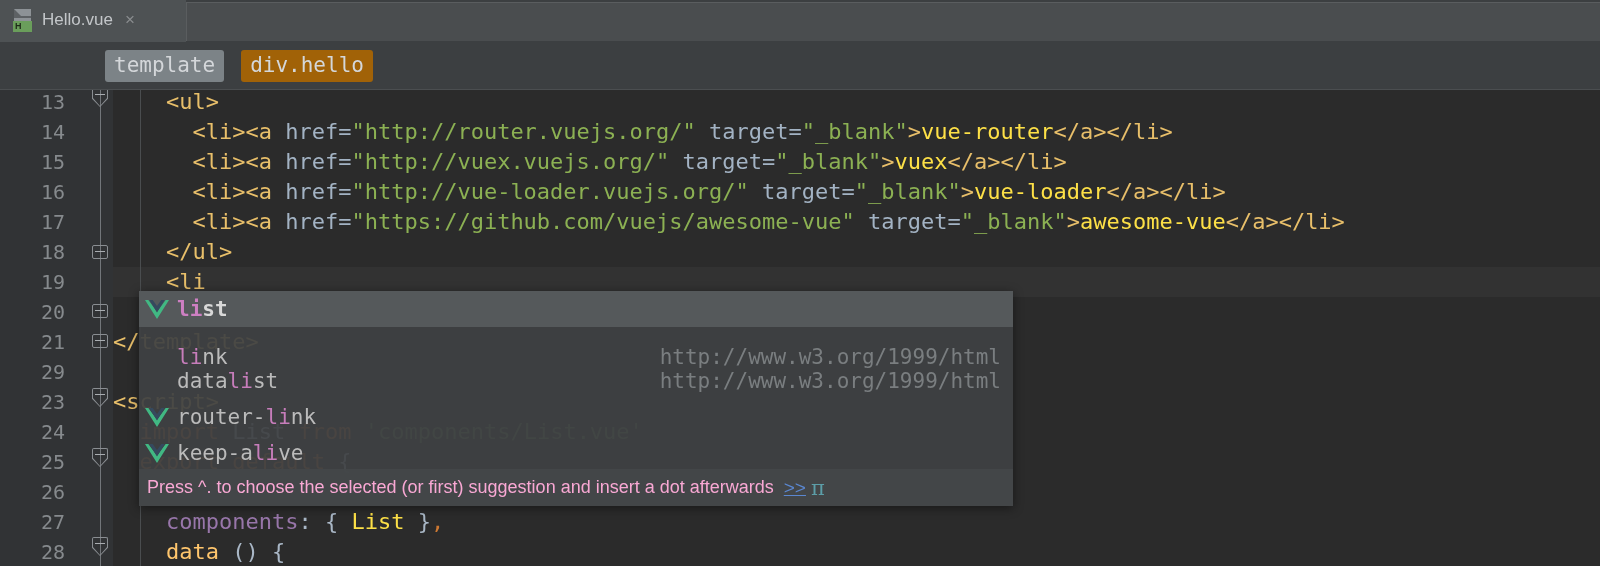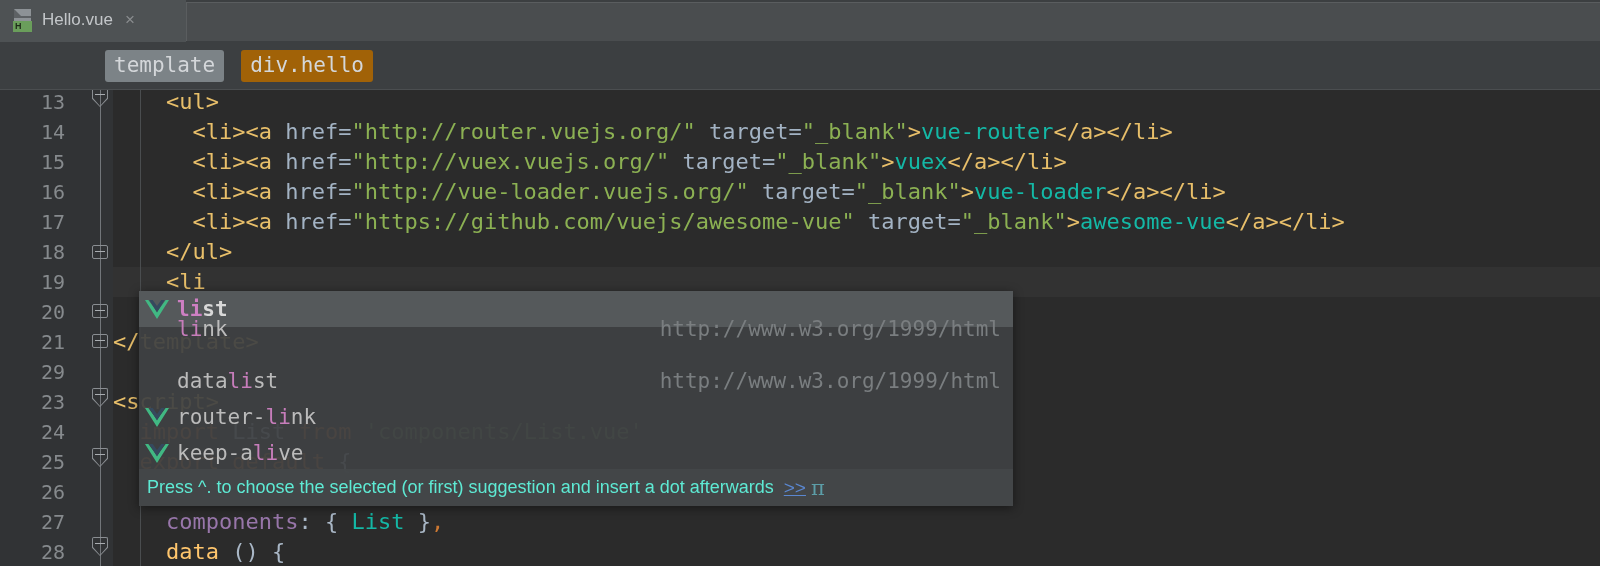--- a/index.html
+++ b/index.html
@@ -127,21 +127,21 @@
     font-size:22px;
     text-align:right;
   }
   .cur-line-bg {
     position:absolute; left:0; width:1600px; height:30px;
     background:#323232;
   }
   .tg  { color:#e8bf6a; }   
   .at  { color:#a3b3c4; }   
   .st  { color:#8cb153; }   
-  .tx  { color:#14b8a6; }   
+  .tx  { color:#fde047; }   
   .kw  { color:#cc7832; }   
   .pp  { color:#9876aa; }   
   .fn  { color:#ffc66d; }   
   .pn  { color:#a9b7c6; }   
   .sq  { color:#6a8759; }   
 
   
   .popup {
     position:absolute; left:139px; top:291px; width:874px; height:215px;
     background:rgba(62,65,67,0.93);
@@ -178,21 +178,21 @@
     font-family:"DejaVu Sans Mono", monospace;
     font-size:21px; color:#7a7e80; white-space:pre;
   }
   .pop-hint {
     position:absolute; left:0; bottom:0; width:874px; height:37px;
     background:rgba(68,71,73,0.96);
     display:flex; align-items:center;
   }
   .hint-text {
     font-family:"Liberation Sans",sans-serif;
-    font-size:18px; color:#5eead4;
+    font-size:18px; color:#f9a8d4;
     margin-left:8px; white-space:nowrap;
   }
   .hint-link {
     font-family:"Liberation Sans",sans-serif;
     font-size:19px; color:#5b87d0; text-decoration:underline;
     margin-left:10px; cursor:pointer;
   }
   .hint-pi {
     font-family:"DejaVu Serif",serif;
     font-size:21px; color:#5c9ea8; margin-left:5px;
@@ -305,21 +305,21 @@
 
   <div class="popup">
     <div class="pop-list" id="pop-list">
         <div class="pop-row sel" style="top: 0px;">
           <span class="vicon">
             <span class="outer"></span>
             <span class="inner"></span>
           </span>
           <span class="pop-label"><span class="mt">li</span><span>st</span></span>
         </div>
-        <div class="pop-row" style="top: 20px;">
+        <div class="pop-row" style="top: 48px;">
           <span class="vicon empty"></span>
           <span class="pop-label"><span class="mt">li</span><span>nk</span></span>
           <span class="pop-ns">http://www.w3.org/1999/html</span>
         </div>
         <div class="pop-row" style="top: 72px;">
           <span class="vicon empty"></span>
           <span class="pop-label"><span>data</span><span class="mt">li</span><span>st</span></span>
           <span class="pop-ns">http://www.w3.org/1999/html</span>
         </div>
         <div class="pop-row" style="top: 108px;">

